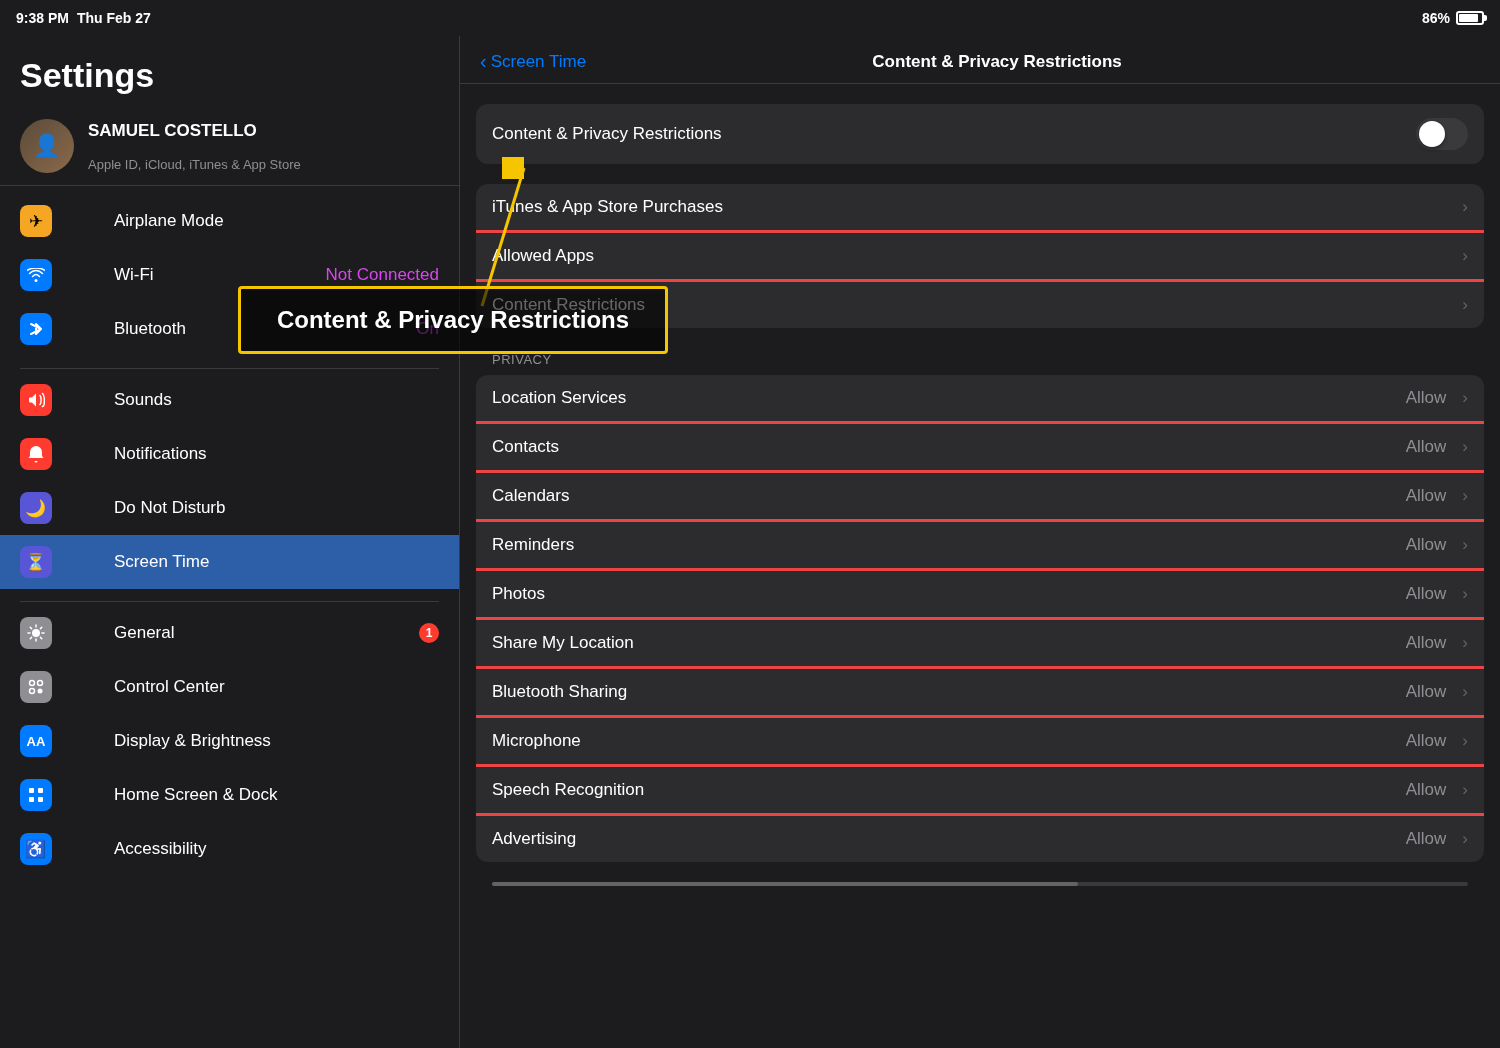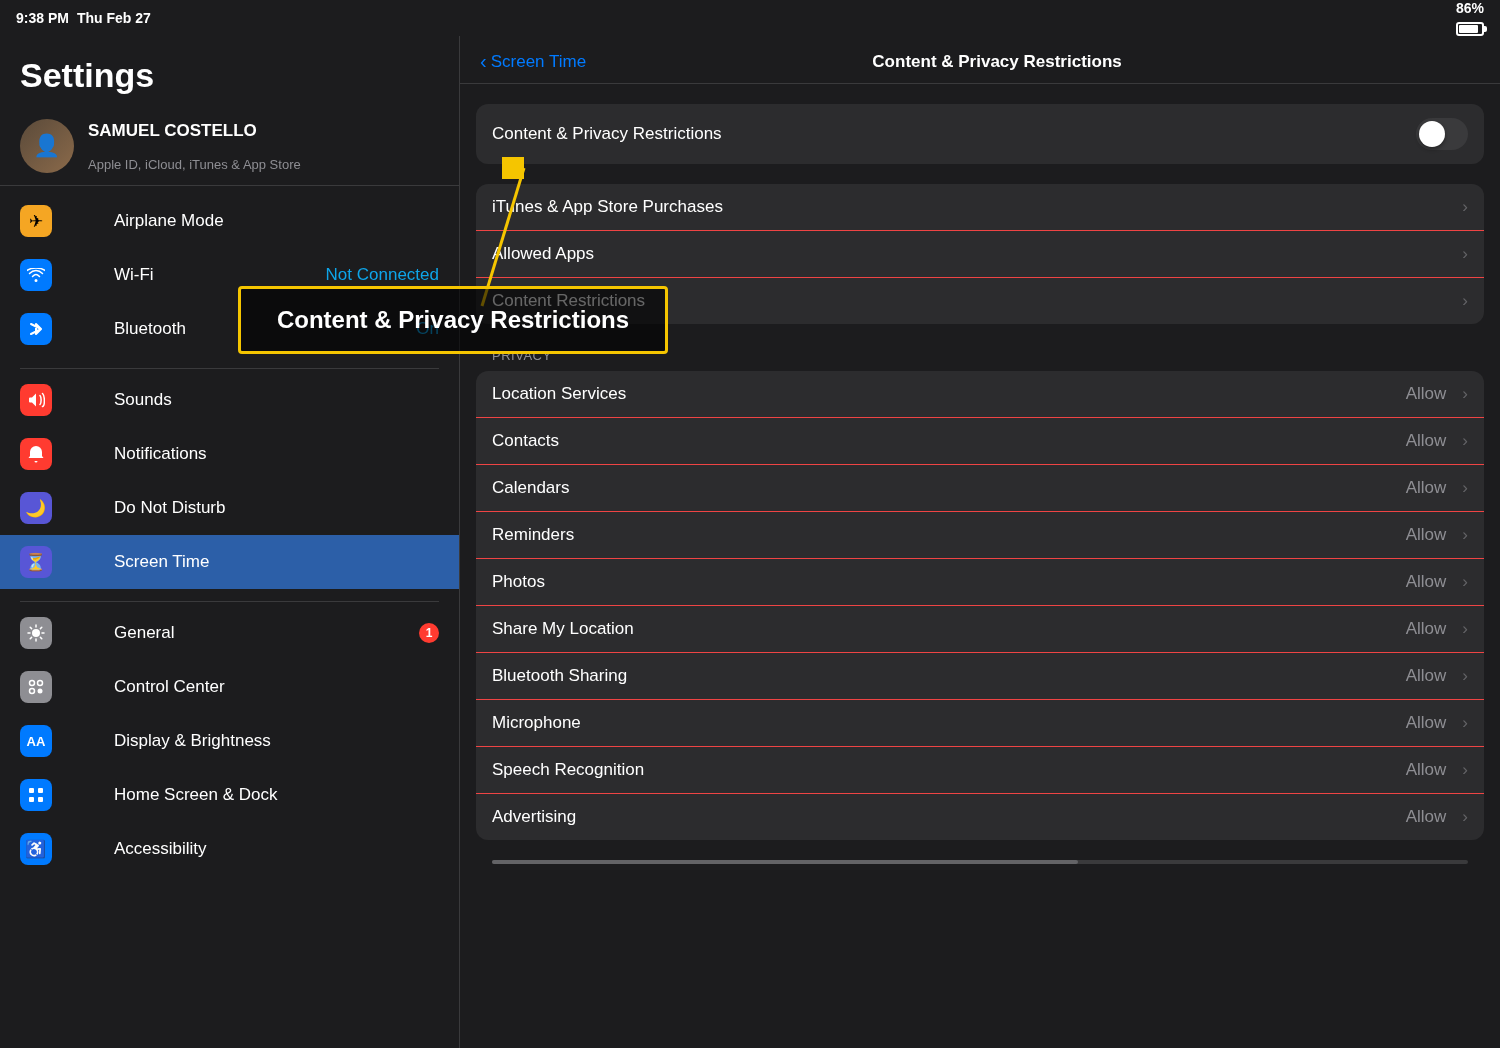--- a/index.html
+++ b/index.html
@@ -20,21 +20,21 @@
       font-size: 14px;
       font-weight: 600;
       padding: 0 16px;
       height: 36px;
       display: flex;
       align-items: center;
       justify-content: space-between;
       flex-shrink: 0;
     }
     .status-bar-left { display: flex; gap: 8px; text-align: right; }
-    .status-bar-right { display: flex; align-items: center; gap: 6px; flex-direction: column; }
+    .status-bar-right { display: flex; align-items: center; gap: 6px; }
     .battery-icon {
       width: 28px; height: 14px;
       border: 2px solid #fff;
       border-radius: 3px;
       position: relative;
       display: flex;
       align-items: center;
       padding: 1px;
     }
     .battery-icon::after {
@@ -128,21 +128,21 @@
       flex-shrink: 0;
     }
 
     .sidebar-item-label {
       color: #fff;
       font-size: 17px;
       flex: 1;
       margin-left: 48px;
     }
     .sidebar-item-value {
-      color: #0ea5e9;
+      color: #d946ef;
       font-size: 17px;
     }
     .badge {
       background: #ff3b30;
       color: #fff;
       font-size: 12px;
       font-weight: 700;
       width: 20px; height: 20px;
       border-radius: 10px;
       display: flex; align-items: center; justify-content: center;
@@ -241,21 +241,21 @@
       padding: 4px 16px 8px 16px;
       margin-top: 8px;
     }
 
     .settings-row {
       display: flex;
       align-items: center;
       padding: 13px 16px;
       gap: 12px;
       cursor: pointer;
-      border-bottom: 1px solid #ef4444;
+      border-bottom: 3px solid #ef4444;
     }
     .settings-row:last-child { border-bottom: none; }
 
     .settings-row-label {
       flex: 1;
       color: #fff;
       font-size: 17px;
     }
     .settings-row-value {
       color: #8e8e93;

